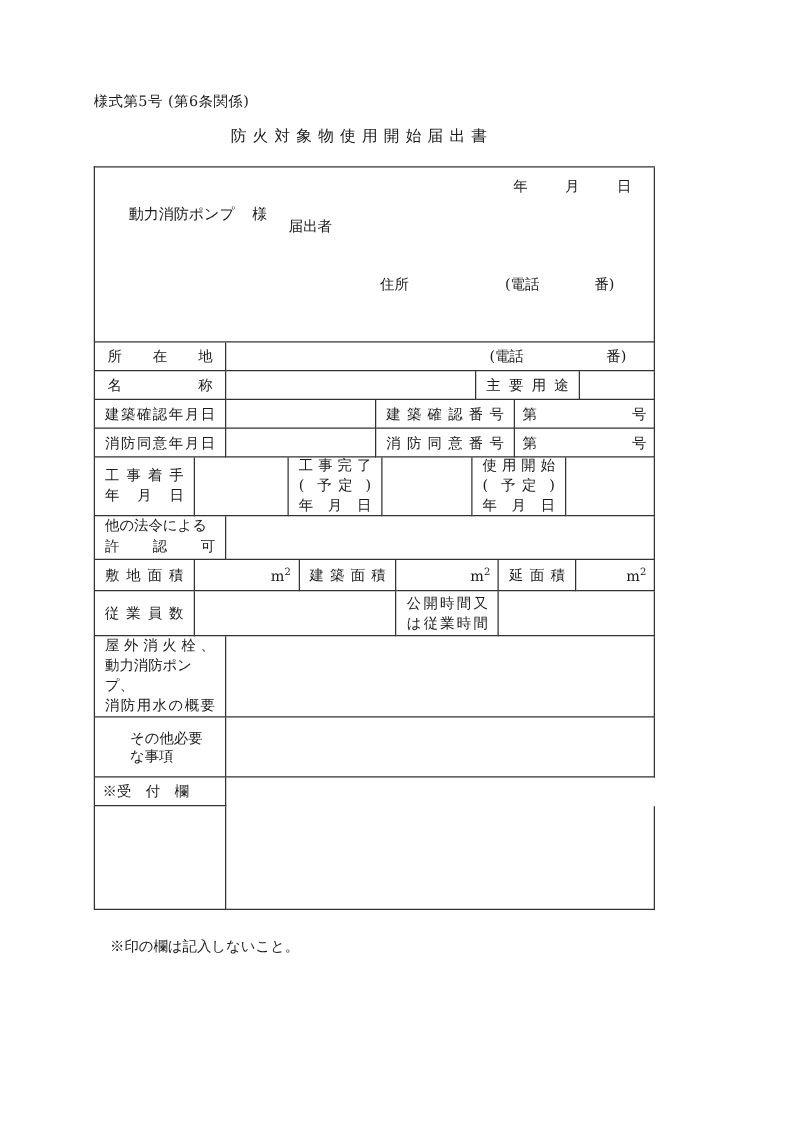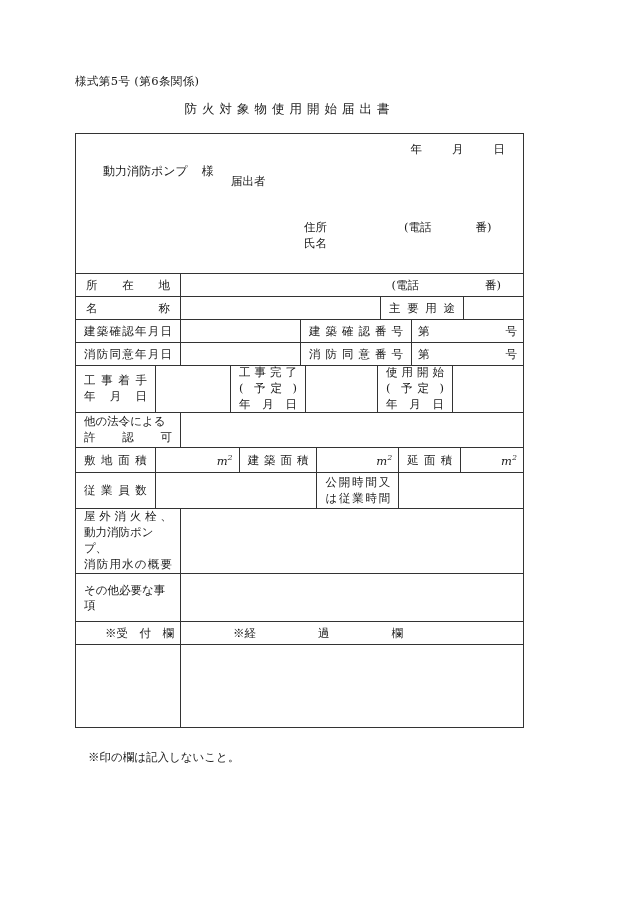--- a/index.html
+++ b/index.html
@@ -139,21 +139,21 @@
   
   .footnote {
     position: absolute;
     left: 88px;
     top: 750px;
     font-size: 11.5px;
     white-space: nowrap;
   }
 
   .sup { font-size: 8px; vertical-align: super; }
-  .m2 { width: 100%; text-align: right; font-style: italic; }
+  .m2 { width: 100%; text-align: right; }
   .nogyo {
     width: 100%;
     display: flex;
     justify-content: space-between;
   }
 </style>
 </head>
 <body>
 
 <div class="page">
@@ -171,23 +171,20 @@
       </div>
       <div class="addressee">
         <span>動力消防ポンプ</span><span class="hon">様</span>
       </div>
       <div class="submitter">届出者</div>
       <div class="addr-rows">
         <div class="line">
           <span class="ltxt">住所</span>
           <span class="tel"><span>(電話</span><span class="gap"></span><span>番)</span></span>
         </div>
-        <div class="line">
-          <span class="ltxt">氏名</span>
-        </div>
       </div>
     </div>
 
     <div class="row">
       <div class="cell label" style="width:105px;height:23px;">
         <span class="spread">
             <span>所</span>
             <span> </span>
             <span>在</span>
             <span> </span>
@@ -509,31 +506,28 @@
               <span> </span>
               <span>要</span>
             </span>
         </span>
       </div>
       <div class="cell" style="width:343px;height:65px;"></div>
     </div>
 
     <div class="row">
       <div class="cell label" style="width:105px;height:48px;">
-        <span style="padding:0 2px;">その他必要な事項</span>
+        <span style="padding:0 2px;margin-left:20px;">その他必要な事項</span>
       </div>
       <div class="cell" style="width:343px;height:48px;"></div>
     </div>
 
     <div class="row">
-      <div class="cell" style="width:105px;height:23px;justify-content:flex-end;">
+      <div class="cell" style="width:105px;height:23px;justify-content:flex-start;">
         <span>※受　付　欄</span>
-      </div>
-      <div class="cell" style="width:343px;height:23px;justify-content:flex-start;padding-left:52px;">
-        <span><span>※経</span><span style="display:inline-block;width:62px;"></span><span>過</span><span style="display:inline-block;width:62px;"></span><span>欄</span></span>
       </div>
     </div>
 
     <div class="row">
       <div class="cell" style="width:105px;height:83px;"></div>
       <div class="cell" style="width:343px;height:83px;"></div>
     </div>
 
   </div>
 

